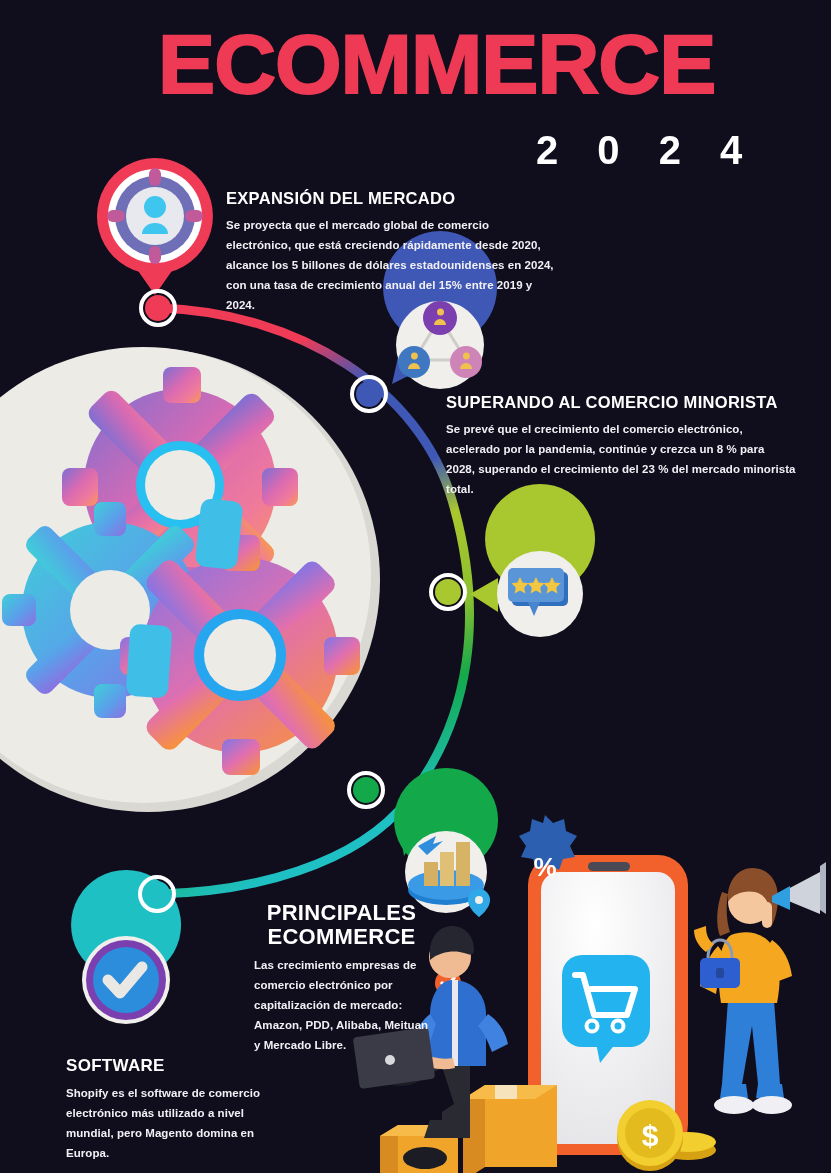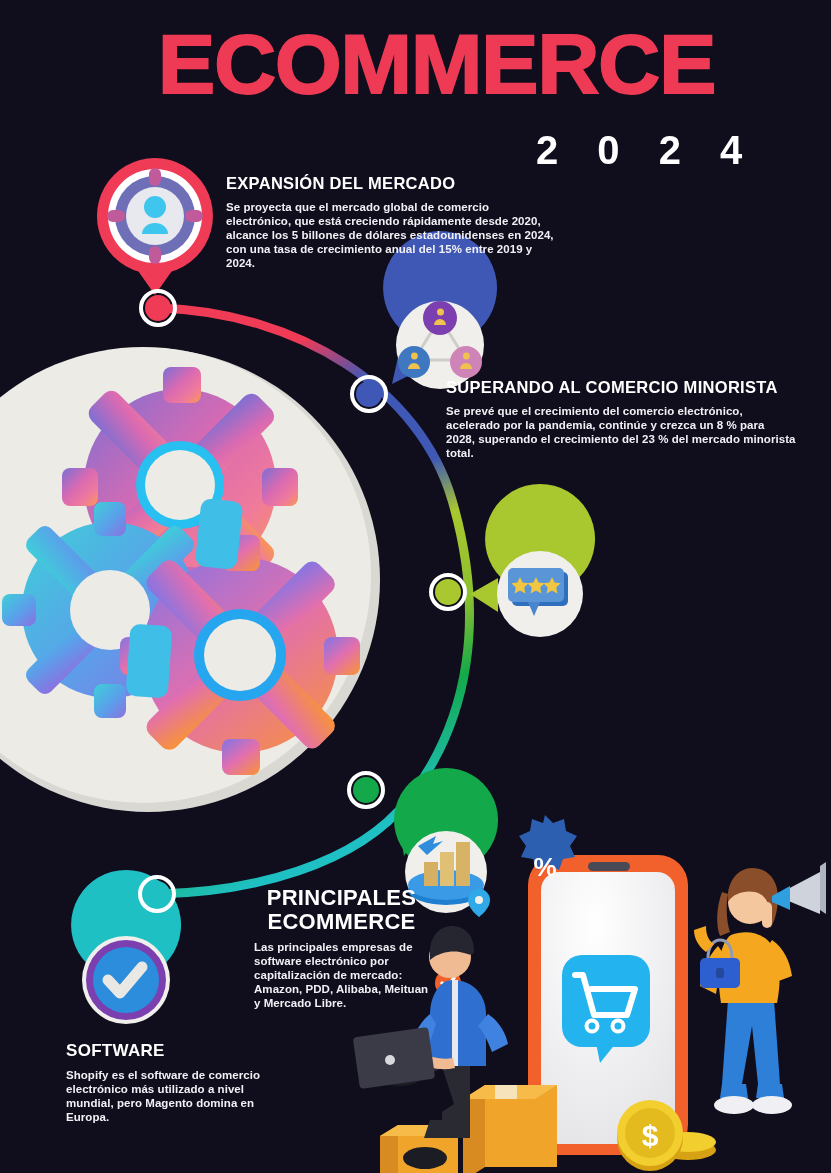--- a/index.html
+++ b/index.html
@@ -22,28 +22,28 @@
     transform-origin:left top;
     -webkit-text-stroke:2px #ee3a54;
   }
   .year {
     position:absolute; left:536px; top:128px;
     font-size:40px; font-weight:bold; color:#ffffff;
     letter-spacing:14px;
   }
 
   
-  .block { position:absolute; }
+  .block { position:absolute;margin-top:15px; }
   .block h3 {
     font-size:16.5px; font-weight:bold; color:#ffffff;
     letter-spacing:.3px; line-height:22px; margin-bottom:6px;
   }
   .block p {
     font-size:11.5px; font-weight:bold; color:#f2f0f5;
-    line-height:14px; letter-spacing:.05px;
+    line-height:20px; letter-spacing:.05px;
   }
   .b-market   { left:226px; top:172px; width:330px; }
   .b-retail   { left:446px; top:376px; width:350px; }
   .b-category { left:476px; top:662px; width:266px; text-align:right; }
   .b-top      { left:254px; top:886px; width:175px; }
   .b-top h3   { text-align:center; font-size:22px; line-height:24px; }
   .b-software { left:66px; top:1040px; width:220px; }
   .b-software h3 { font-size:17px; }
 
   
@@ -321,21 +321,21 @@
   </div>
 
   <div class="block b-retail">
     <h3>SUPERANDO AL COMERCIO MINORISTA</h3>
     <p>Se prevé que el crecimiento del comercio electrónico, acelerado por la pandemia, continúe y crezca un 8 % para 2028, superando el crecimiento del 23 % del mercado minorista total.</p>
   </div>
 
 
   <div class="block b-top">
     <h3>PRINCIPALES ECOMMERCE</h3>
-    <p>Las principales empresas de software electrónico por capitalización de mercado: Amazon, PDD, Alibaba, Meituan y Mercado Libre.</p>
+    <p>Las crecimiento empresas de comercio electrónico por capitalización de mercado: Amazon, PDD, Alibaba, Meituan y Mercado Libre.</p>
   </div>
 
   <div class="block b-software">
     <h3>SOFTWARE</h3>
     <p>Shopify es el software de comercio electrónico más utilizado a nivel mundial, pero Magento domina en Europa.</p>
   </div>
 
 </div>
 
 </body></html>

